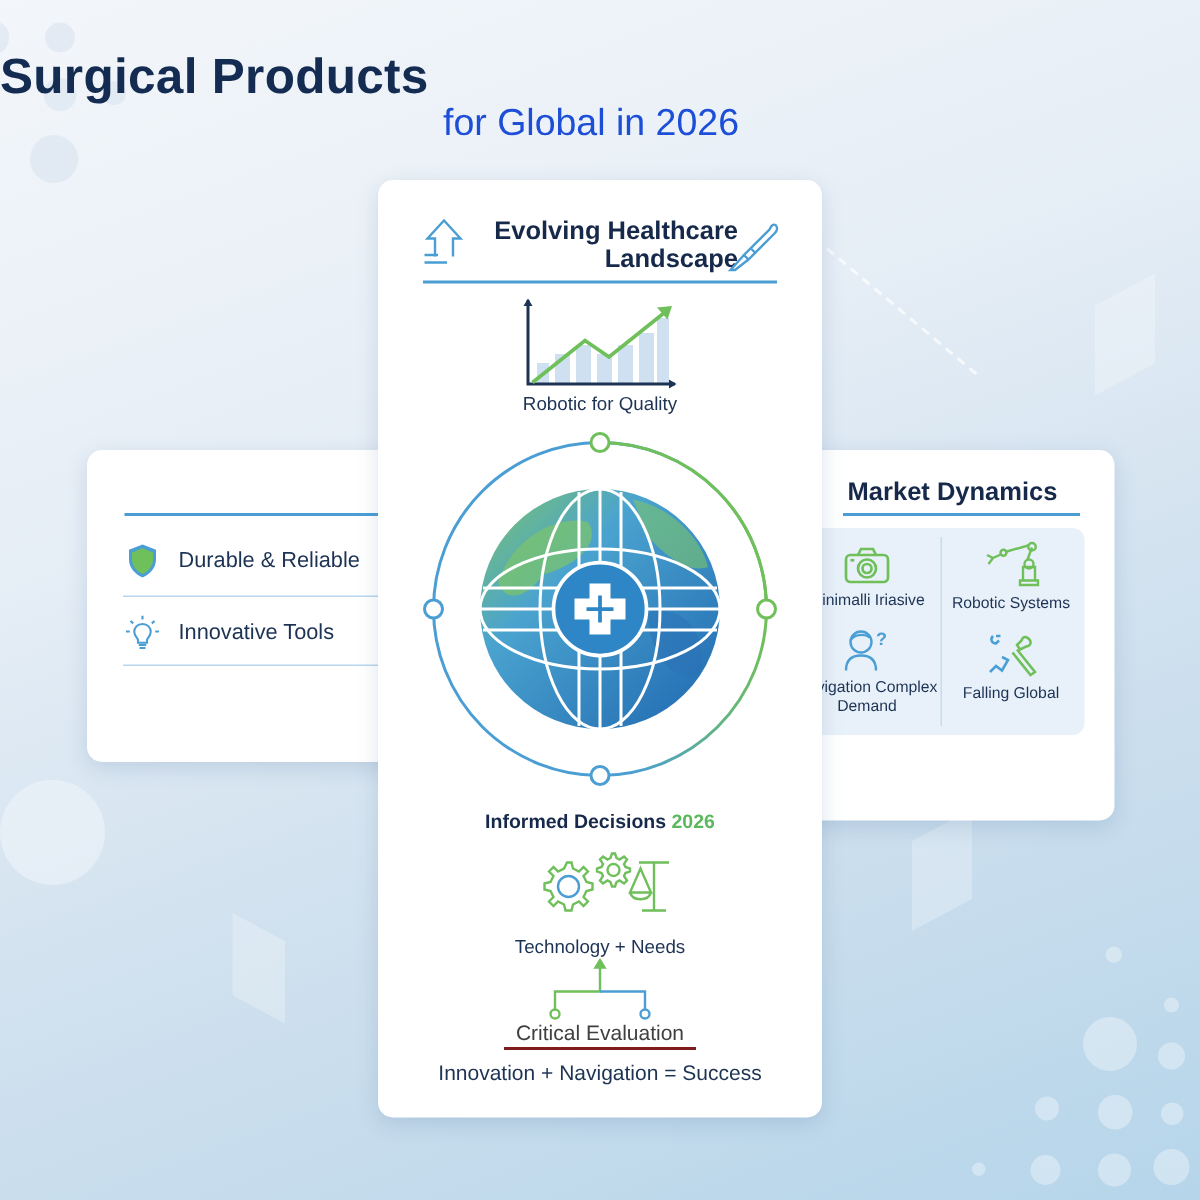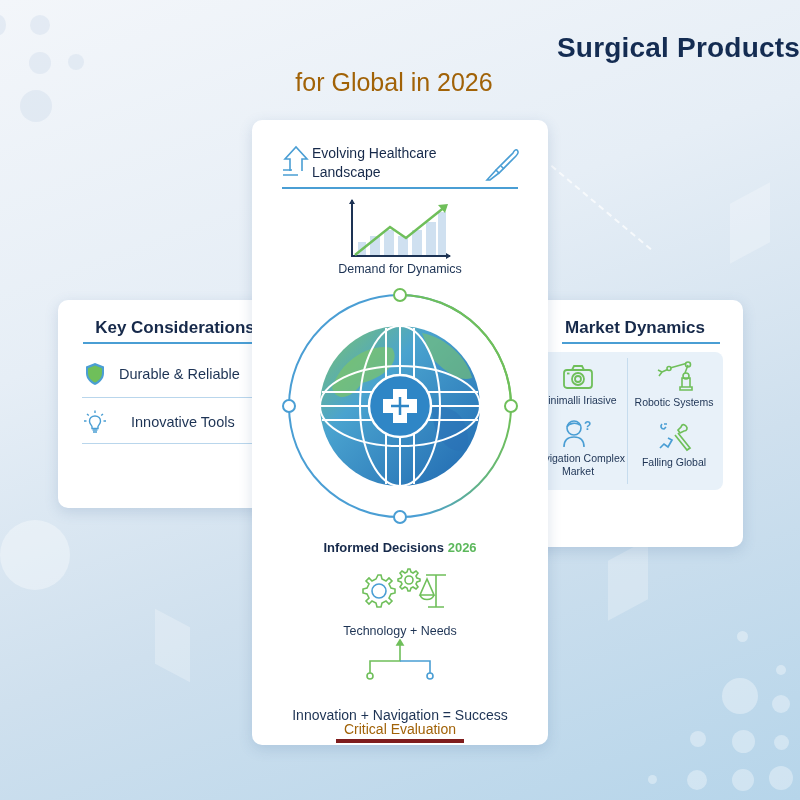--- a/index.html
+++ b/index.html
@@ -9,26 +9,26 @@
     font-family: "Liberation Sans", "DejaVu Sans", sans-serif;
     background: linear-gradient(160deg, #f3f6fa 0%, #e6eef6 35%, #cfe0ee 65%, #b6d5ea 100%);
     color: #16294a;
   }
   .bg-dot { position: absolute; border-radius: 50%; background: rgba(255,255,255,0.35); }
   .bg-dot.dark { background: rgba(200,215,232,0.35); }
   .bg-shard { position: absolute; background: rgba(255,255,255,0.25); }
   .bg-dash { position: absolute; border-top: 2px dashed rgba(255,255,255,0.7); transform-origin: left top; }
 
   .title {
-    position: absolute; left: 0; top: 32px; width: 800px; text-align: right;
-    font-weight: 700; font-size: 28px; color: #142c52; letter-spacing: 0.2px;
+    position: absolute; left: 0; top: 32px; width: 800px; text-align: left;
+    font-weight: 700; font-size: 33px; color: #142c52; letter-spacing: 0.2px;
   }
   .subtitle {
     position: absolute; left: 0; top: 68px; width: 788px; text-align: center;
-    font-size: 25px; color: #a16207;
+    font-size: 25px; color: #1d4ed8;
   }
 
   .card {
     position: absolute; background: #fff; border-radius: 10px;
     box-shadow: 0 4px 14px rgba(60,100,150,0.18);
   }
   #card-left { left: 58px; top: 300px; width: 220px; height: 208px; }
   #card-right { left: 522px; top: 300px; width: 221px; height: 247px; }
   #card-center { left: 252px; top: 120px; width: 296px; height: 625px; z-index: 2; }
 
@@ -53,42 +53,42 @@
   .md-grid {
     position: absolute; left: 5px; top: 52px; width: 196px; height: 138px;
     background: #e8f1f9; border-radius: 8px;
   }
   .md-vdiv { position: absolute; left: 100px; top: 6px; width: 1px; height: 126px; background: #c6dcee; }
   .md-cell { position: absolute; width: 98px; text-align: center; font-size: 10.5px; color: #1d3354; line-height: 1.25; }
   .md-cell svg { display: block; margin: 0 auto 4px auto; }
 
   
   .ev-title {
-    position: absolute; left: 60px; top: 24px; width: 180px; text-align: left;
-    font-weight: 400; font-size: 14px; line-height: 19px; color: #16294a;
+    position: absolute; left: 60px; top: 24px; width: 180px; text-align: right;
+    font-weight: 700; font-size: 17px; line-height: 19px; color: #16294a;
   }
   .ev-rule { position: absolute; left: 30px; top: 67px; width: 236px; }
   .ev-up-icon { position: absolute; left: 30px; top: 25px; }
   .ev-scalpel-icon { position: absolute; left: 232px; top: 27px; }
   .chart-icon { position: absolute; left: 90px; top: 78px; }
   .demand-label { position: absolute; left: 0; top: 142px; width: 296px; text-align: center; font-size: 12.5px; color: #1d3354; }
 
   .globe-wrap { position: absolute; left: 30px; top: 168px; width: 236px; height: 236px; }
 
   .id-title {
     position: absolute; left: 0; top: 420px; width: 296px; text-align: center;
     font-weight: 700; font-size: 13px; color: #16294a;
   }
   .id-title .green { color: #5cb85c; }
   .gears-icon { position: absolute; left: 104px; top: 447px; }
   .tn-label { position: absolute; left: 0; top: 504px; width: 296px; text-align: center; font-size: 12.5px; color: #1d3354; }
   .tree-icon { position: absolute; left: 107px; top: 519px; }
   .ce-label {
     position: absolute; left: 84px; top: 560px; width: 128px; text-align: center;
-    font-size: 14px; color: #a16207; padding-bottom: 2px; border-bottom: 4px solid #7f1d1d; margin-top: 41px;
+    font-size: 14px; color: #404040; padding-bottom: 2px; border-bottom: 2px solid #7f1d1d;
   }
   .irs-label { position: absolute; left: 0; top: 587px; width: 296px; text-align: center; font-size: 14px; color: #1d3354; }
 </style>
 </head>
 <body>
 
 <div>
   <div class="bg-dot dark" style="left:30px;top:15px;width:20px;height:20px;"></div>
   <div class="bg-dot dark" style="left:-8px;top:15px;width:14px;height:20px;"></div>
   <div class="bg-dot dark" style="left:29px;top:52px;width:22px;height:22px;"></div>
@@ -109,35 +109,34 @@
   <div class="bg-dot" style="left:648px;top:775px;width:9px;height:9px;"></div>
   <div class="bg-dot" style="left:687px;top:770px;width:20px;height:20px;"></div>
   <div class="bg-dot" style="left:732px;top:769px;width:22px;height:22px;"></div>
   <div class="bg-dot" style="left:769px;top:766px;width:24px;height:24px;"></div>
 </div>
 
 <div class="title">Surgical Products</div>
 <div class="subtitle">for Global in 2026</div>
 
 <div class="card" id="card-left">
-  <div class="sec-head kc-title">Key Considerations</div>
   <div class="rule-blue kc-rule"></div>
 
   <div class="kc-item" style="top:57px;">
     <span class="ic">
       <svg width="22" height="24" viewBox="0 0 22 24">
           <path d="M11 1 L20 4.5 V11 C20 17 15.5 21 11 23 C6.5 21 2 17 2 11 V4.5 Z" fill="#4a9ed4"></path>
           <path d="M11 3.5 L18 6.3 V11 C18 15.8 14.5 19 11 20.6 C7.5 19 4 15.8 4 11 V6.3 Z" fill="#6fbf5a"></path>
         </svg>
     </span>
     <span>Durable &amp; Reliable</span>
   </div>
   <div class="kc-div" style="top:97px;"></div>
 
-  <div class="kc-item" style="top:105px;gap:12px;">
+  <div class="kc-item" style="top:105px;">
     <span class="ic">
       <svg width="26" height="26" viewBox="0 0 26 26" fill="none" stroke="#4a9ed4" stroke-width="1.4">
           <path d="M13 7 C9.5 7 7.5 9.5 7.5 12.2 C7.5 14.6 9.2 15.8 10 17.5 V19.5 H16 V17.5 C16.8 15.8 18.5 14.6 18.5 12.2 C18.5 9.5 16.5 7 13 7 Z"></path>
           <path d="M10.5 21 H15.5 M11 23 H15"></path>
           <path d="M13 1.5 V4 M5 5 L6.8 6.6 M21 5 L19.2 6.6 M2 12 H4.5 M21.5 12 H24"></path>
         </svg>
     </span>
     <span>Innovative Tools</span>
   </div>
   <div class="kc-div" style="top:143px;"></div>
@@ -176,21 +175,21 @@
     </div>
 
     <div class="md-cell" style="left:2px;top:66px;">
       <svg width="32" height="30" viewBox="0 0 32 30" fill="none" stroke="#4a9ed4" stroke-width="1.6">
           <circle cx="12" cy="10" r="7"></circle>
           <path d="M5 9 C7 5 14 4 18 7"></path>
           <path d="M2 29 C2 22 6 19 12 19 C18 19 22 22 22 29"></path>
           <text x="22" y="12" font-size="12" font-weight="700" fill="#4a9ed4" stroke="none" font-family="Liberation Sans, sans-serif">?</text>
         </svg>
       <span>Navigation Complex</span><br>
-      <span>Market</span>
+      <span>Demand</span>
     </div>
 
     <div class="md-cell" style="left:98px;top:68px;">
       <svg width="36" height="32" viewBox="0 0 36 32" fill="none" stroke-width="1.7">
           <path d="M6 4 C4 6 5 9 8 9 L10 7 M8 4 L11 4" stroke="#4a9ed4"></path>
           <path d="M4 28 L8 24 L12 27 L16 20 L12 18" stroke="#4a9ed4"></path>
           <path d="M30 6 C32 8 31 11 28 11 L24 13 L22 10 L25 7 C26 4 28 4 30 6 Z" stroke="#6fbf5a"></path>
           <path d="M22 13 L34 28 L31 30 L19 15" stroke="#6fbf5a"></path>
         </svg>
       <span>Falling Global</span>
@@ -222,21 +221,21 @@
       <rect x="56" y="38" width="10" height="20"></rect>
       <rect x="70" y="32" width="10" height="26"></rect>
       <rect x="84" y="24" width="10" height="34"></rect>
       <rect x="96" y="14" width="8" height="44"></rect>
     </g>
     <path d="M10 2 V58 H108" fill="none" stroke="#1d3354" stroke-width="2"></path>
     <path d="M7 6 L10 1 L13 6 Z M104 55 L109 58 L104 61 Z" fill="#1d3354"></path>
     <path d="M13 57 L48 29 L64 40 L104 8" fill="none" stroke="#6fbf5a" stroke-width="2.5"></path>
     <path d="M96 7 L106 6 L103 15 Z" fill="#6fbf5a"></path>
   </svg>
-  <div class="demand-label">Demand for Dynamics</div>
+  <div class="demand-label">Robotic for Quality</div>
 
   <div class="globe-wrap">
     <svg width="236" height="236" viewBox="0 0 236 236">
       <defs>
         <linearGradient id="gg" x1="0" y1="0" x2="1" y2="1">
           <stop offset="0" stop-color="#7cc46a"></stop>
           <stop offset="0.35" stop-color="#4aa3cf"></stop>
           <stop offset="1" stop-color="#1f67b0"></stop>
         </linearGradient>
         <linearGradient id="ring" x1="0" y1="0" x2="1" y2="0">

